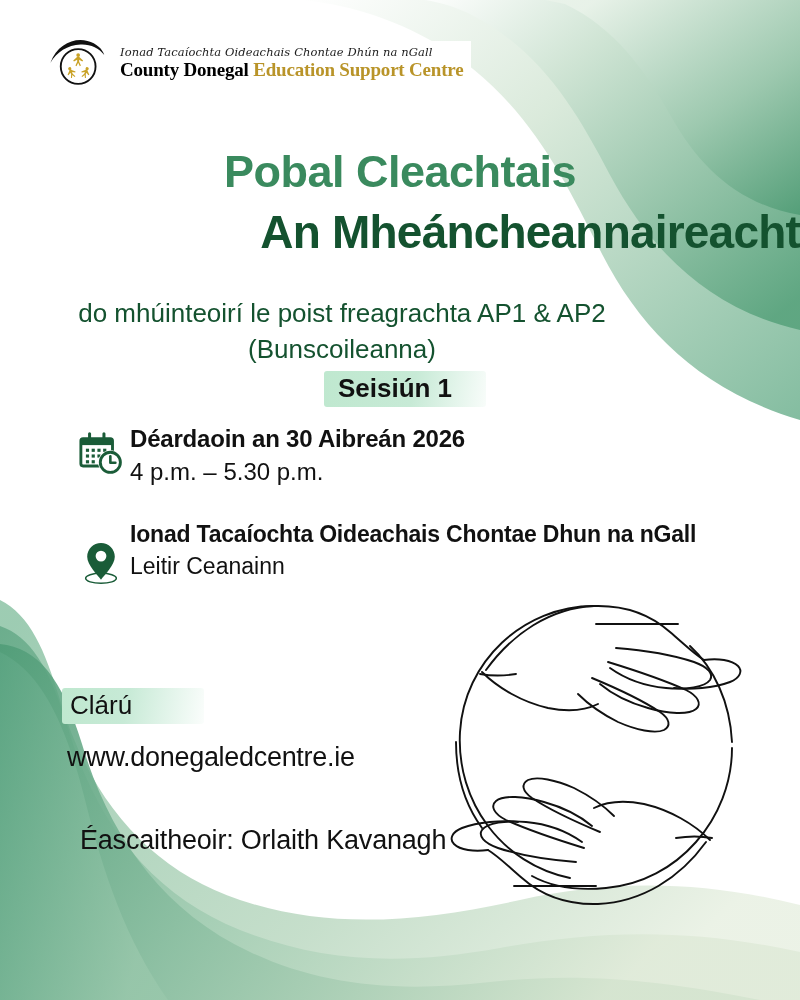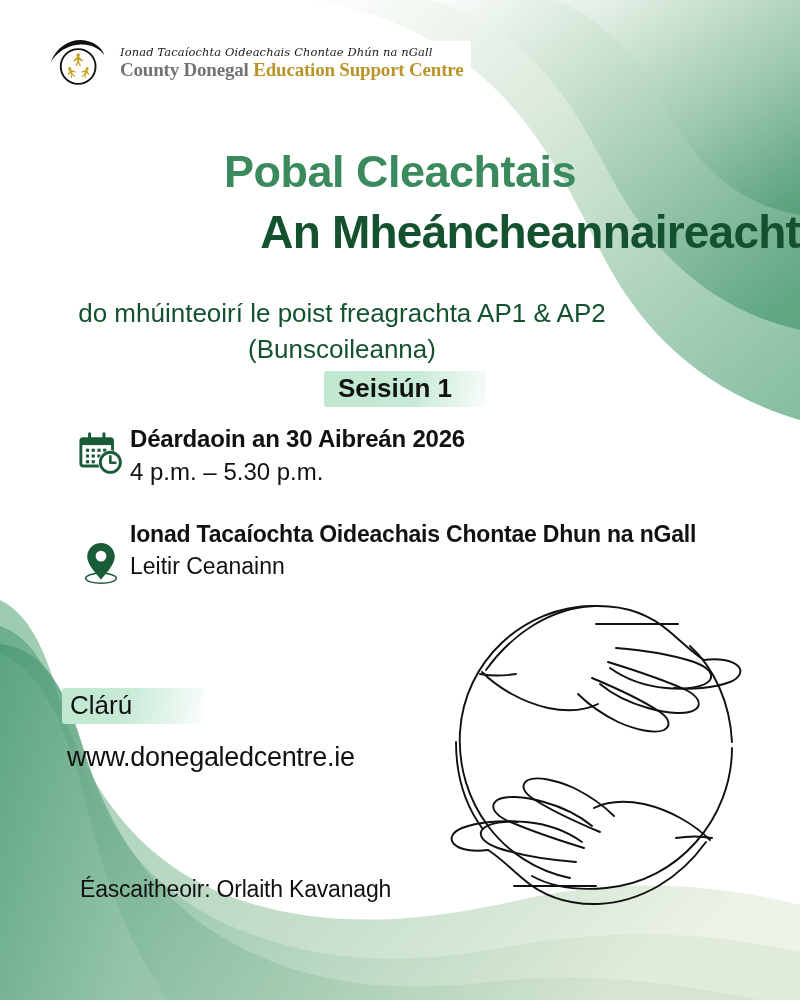--- a/index.html
+++ b/index.html
@@ -58,21 +58,21 @@
   }
   .logo-line-2 {
     white-space: nowrap;
     line-height: 1.1;
     margin-top: 1px;
   }
   .logo-county {
     font-family: "Liberation Serif", serif;
     font-size: 19px;
     font-weight: 700;
-    color: #737373;
+    color: #000000;
     letter-spacing: -0.2px;
   }
   .logo-esc {
     font-family: "Liberation Serif", serif;
     font-size: 19px;
     font-weight: 700;
     color: #b99429;
     letter-spacing: -0.2px;
   }
 
@@ -210,22 +210,22 @@
     font-size: 27px;
     color: #111111;
     letter-spacing: -0.3px;
     padding-left: 5px;
   }
 
   
   .facilitator {
     position: absolute;
     left: 80px;
-    top: 876px;
-    font-size: 23px;
+    top: 825px;
+    font-size: 27px;
     color: #111111;
     z-index: 5;
     letter-spacing: -0.2px;
   }
 
   
   .hands-art {
     position: absolute;
     left: 446px;
     top: 592px;

